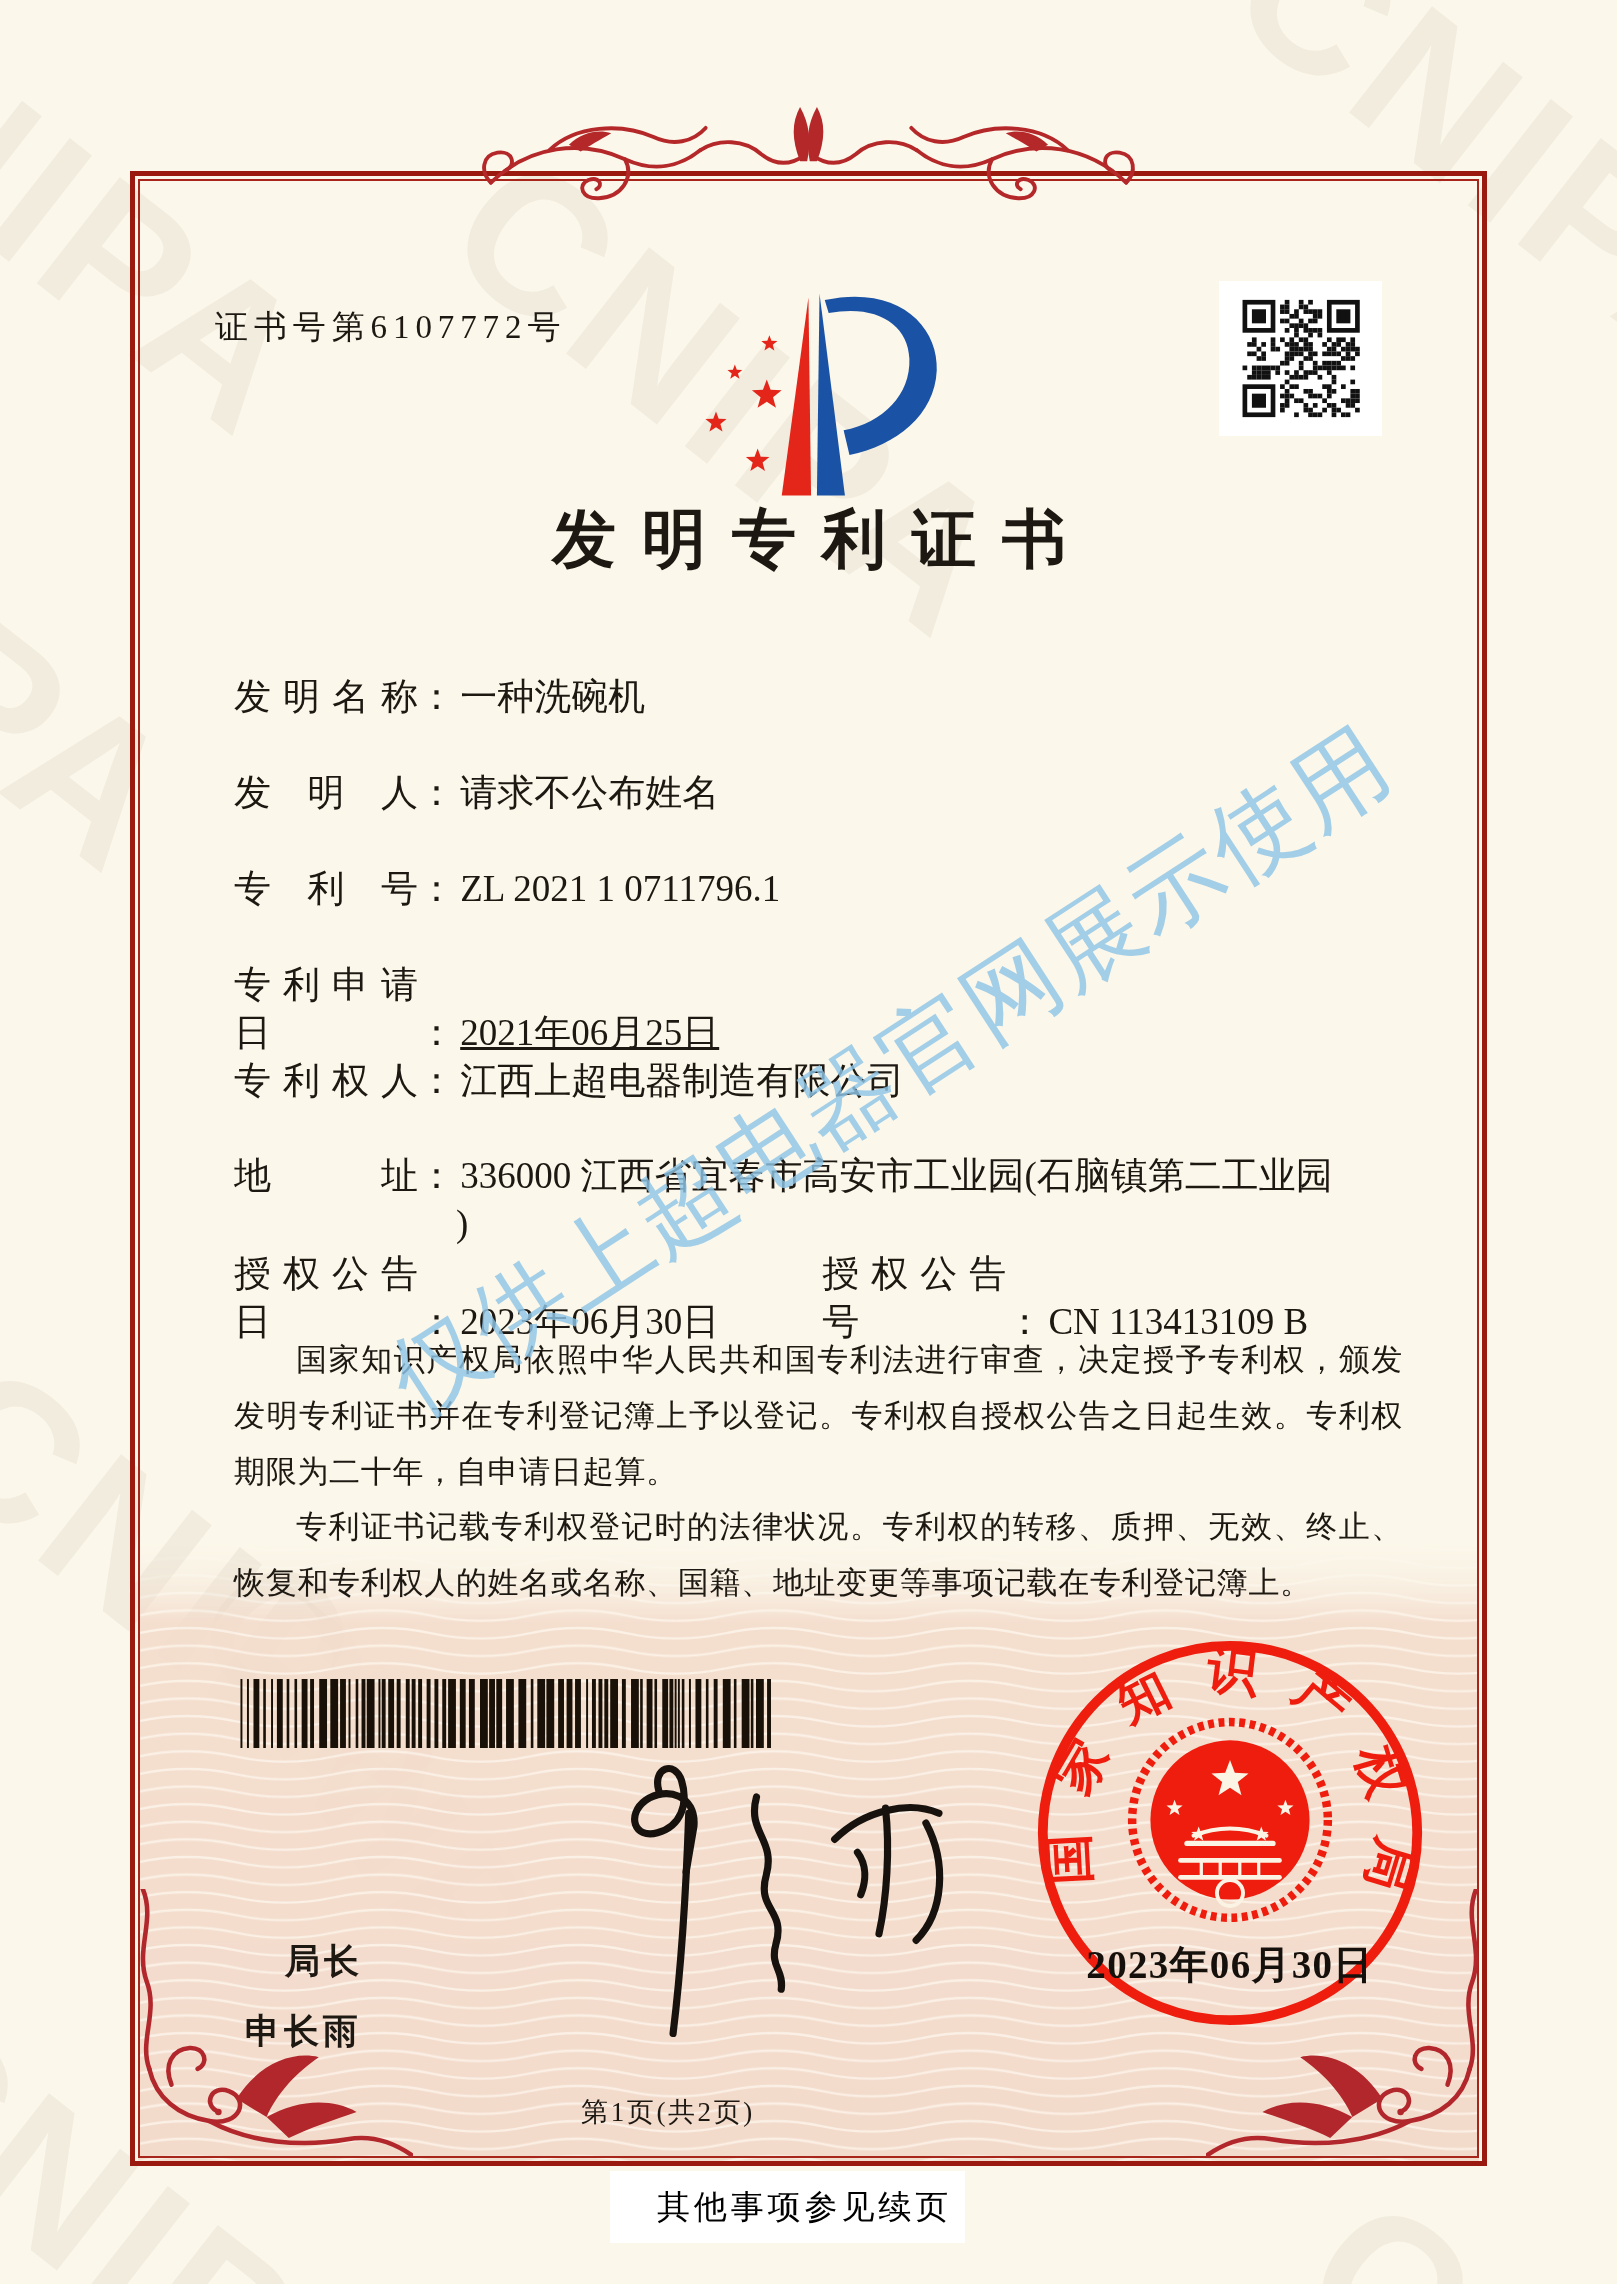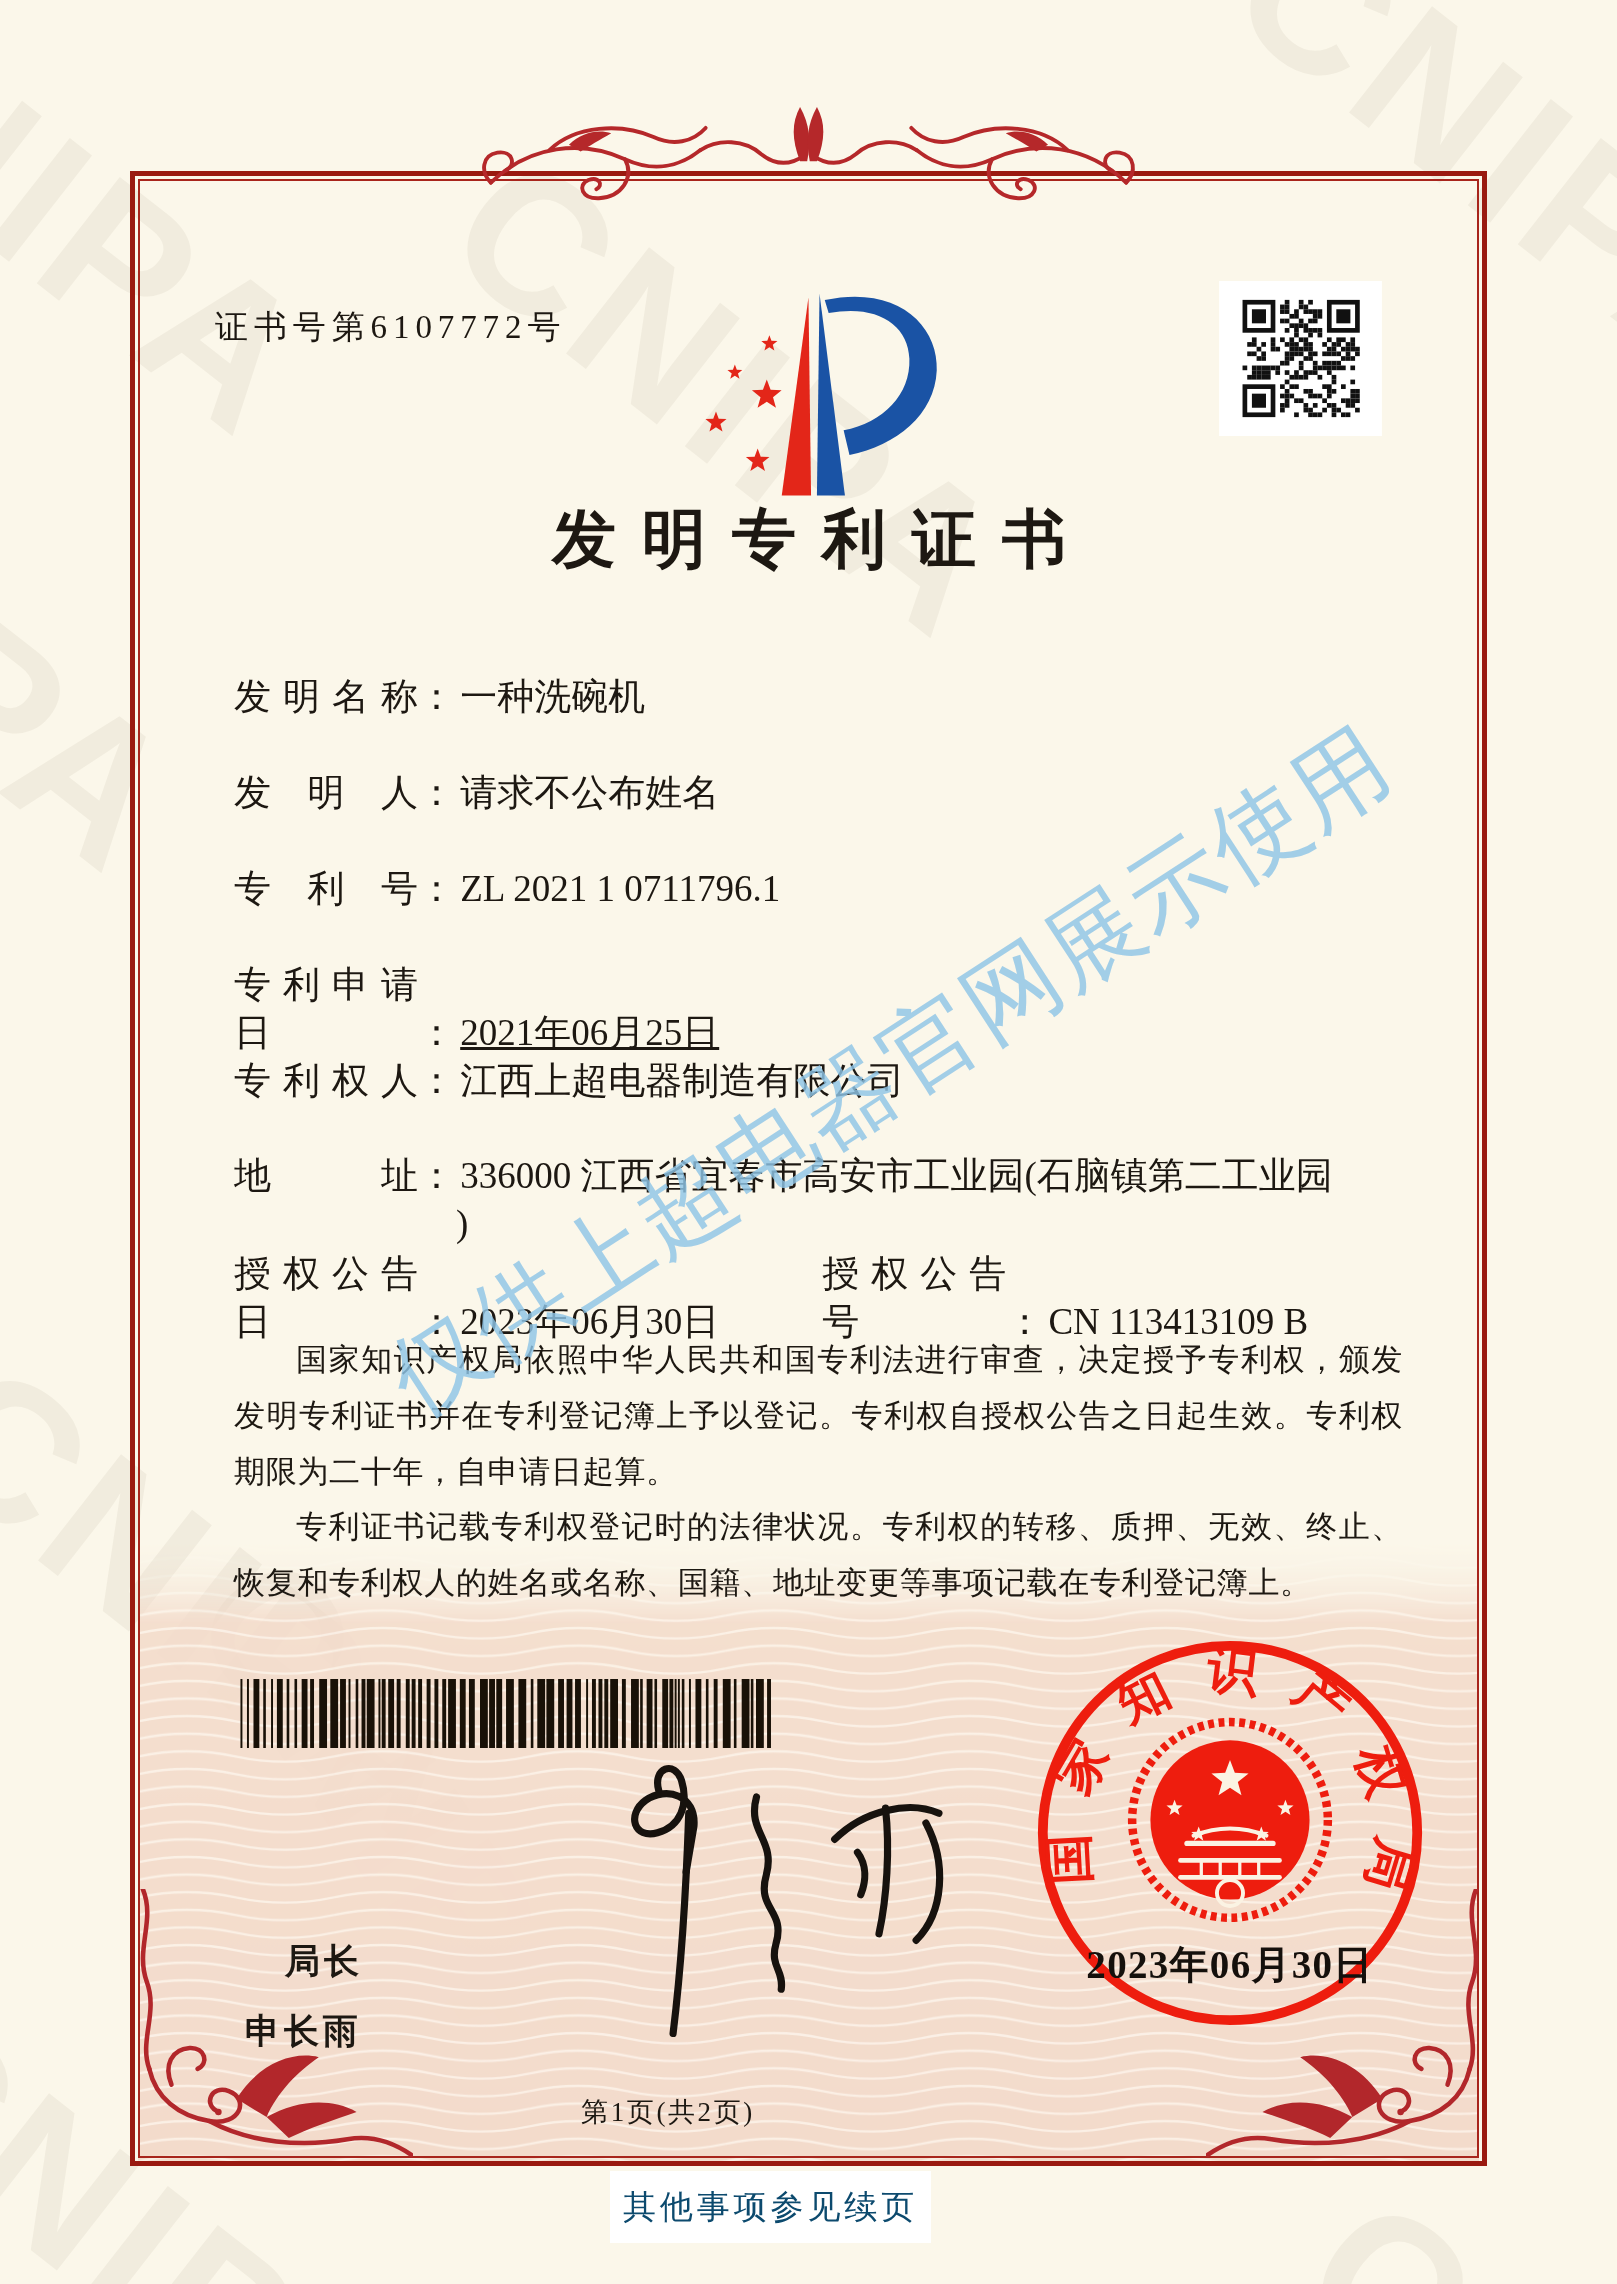--- a/index.html
+++ b/index.html
@@ -41,21 +41,21 @@
   
   .officer{position:absolute;z-index:5;left:245px;font-size:35px;font-weight:600;letter-spacing:3.9px;}
   .sig{position:absolute;z-index:6;}
   .sealwrap{position:absolute;z-index:7;left:1018px;top:1621px;}
   .sealdate{position:absolute;z-index:8;left:1041px;top:1938px;width:378px;text-align:center;
             font-size:39px;font-weight:600;letter-spacing:1.3px;color:#15100c;}
   .pageinfo{position:absolute;z-index:5;left:0;top:2094px;width:1336px;text-align:center;
             font-size:27px;letter-spacing:2.6px;}
   .footnote{position:absolute;z-index:5;left:610px;top:2171px;width:321px;height:72px;
             background:#ffffff;text-align:center;line-height:72px;font-size:33px;
-            letter-spacing:3.9px;color:#0c4a6e;}
+            letter-spacing:3.9px;color:#000000;padding-left:34px;}
   .qr{position:absolute;z-index:5;left:1219px;top:281px;}
   .logo{position:absolute;z-index:5;left:701px;top:274px;}
   .barcode{position:absolute;z-index:5;left:240px;top:1679px;}
 </style>
 </head>
 <body>
 
 <div class="page">
 
   <div class="wm-gray" style="left:-150px;top:-91px;">CNIPA</div>

